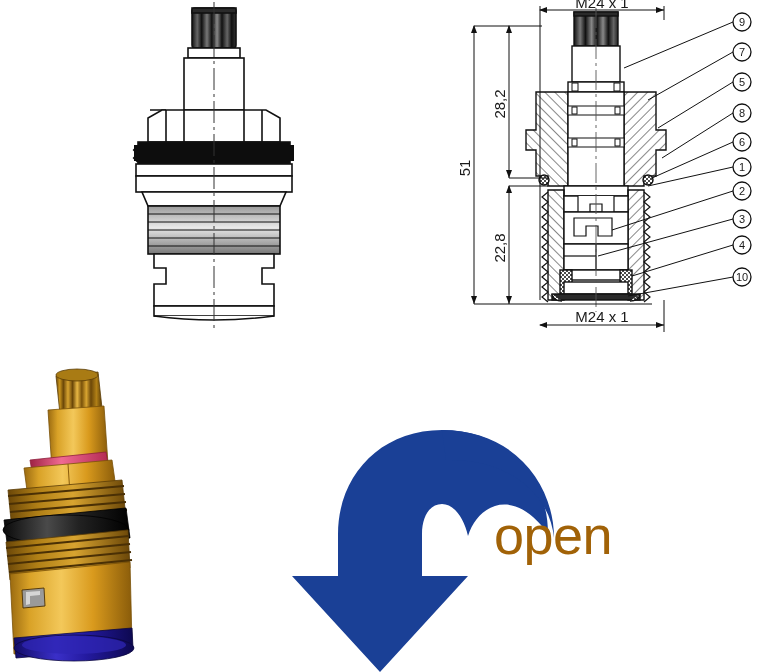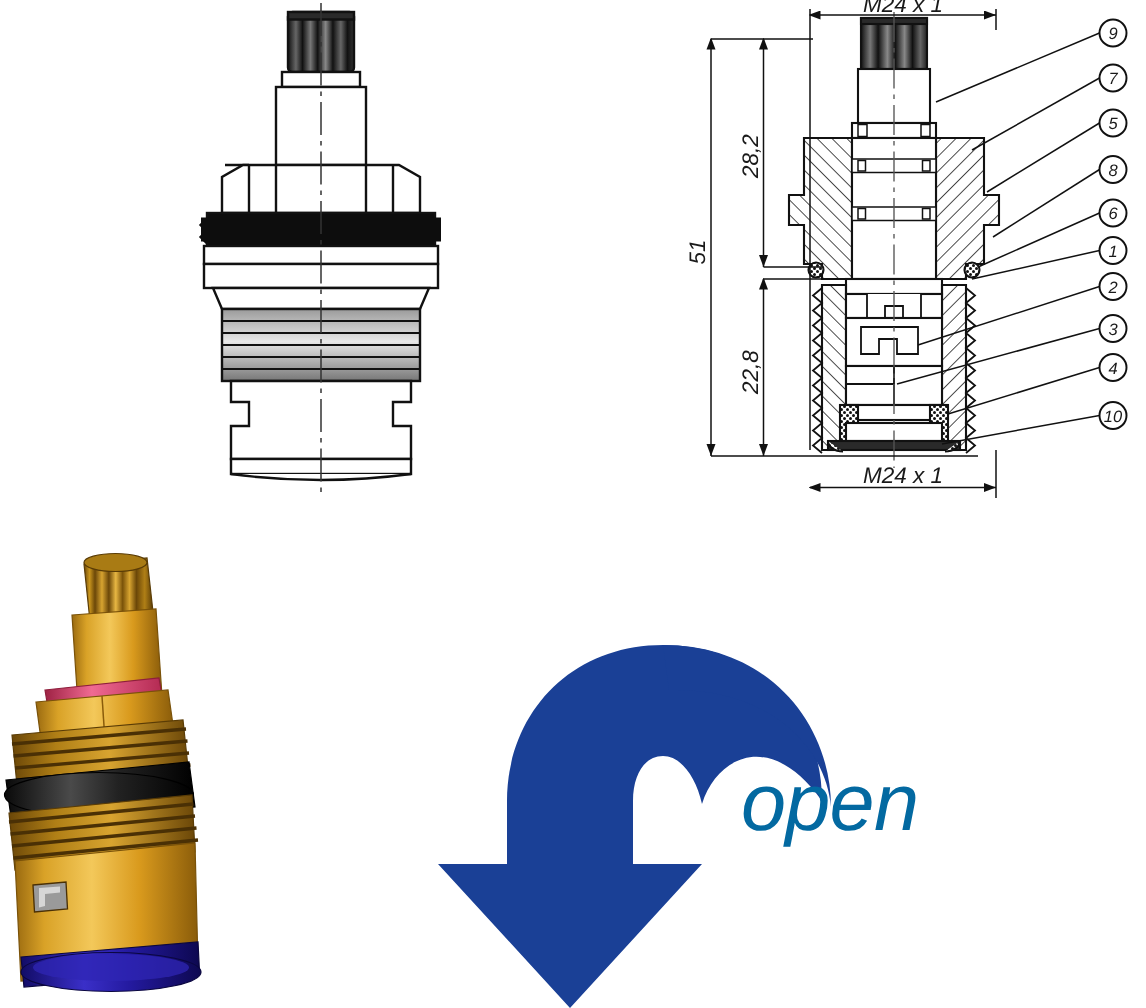--- a/index.html
+++ b/index.html
@@ -12,41 +12,40 @@
     height: 672px;
     position: relative;
     overflow: hidden;
     font-family: "Liberation Sans", sans-serif;
     color: #1a1a1a;
   }
   .sheet {
     position: absolute;
     inset: 0;
     background: #ffffff;
-    font-style: italic;
   }
   .panel {
     position: absolute;
   }
   #outline-view   { left: 110px; top: 0px;   width: 230px; height: 330px; }
   #section-view   { left: 452px; top: 0px;   width: 312px; height: 340px; }
   #render-view    { left: 0px;   top: 352px; width: 180px; height: 320px; }
   #open-view      { left: 282px; top: 408px; width: 420px; height: 264px; }
 
   .svgwrap { display:block; width:100%; height:100%; }
 
   .open-label {
     position: absolute;
     left: 212px;
     top: 100px;
     font-family: "Liberation Sans", sans-serif;
     font-size: 54px;
     line-height: 1;
     font-weight: 400;
-    color: #0369a1;
+    color: #a16207;
     letter-spacing: -0.5px;
     white-space: nowrap;
   }
   .dimtxt {
     font-family: "Liberation Sans", sans-serif;
     font-size: 15px;
     fill: #1a1a1a;
   }
   .baltxt {
     font-family: "Liberation Sans", sans-serif;

